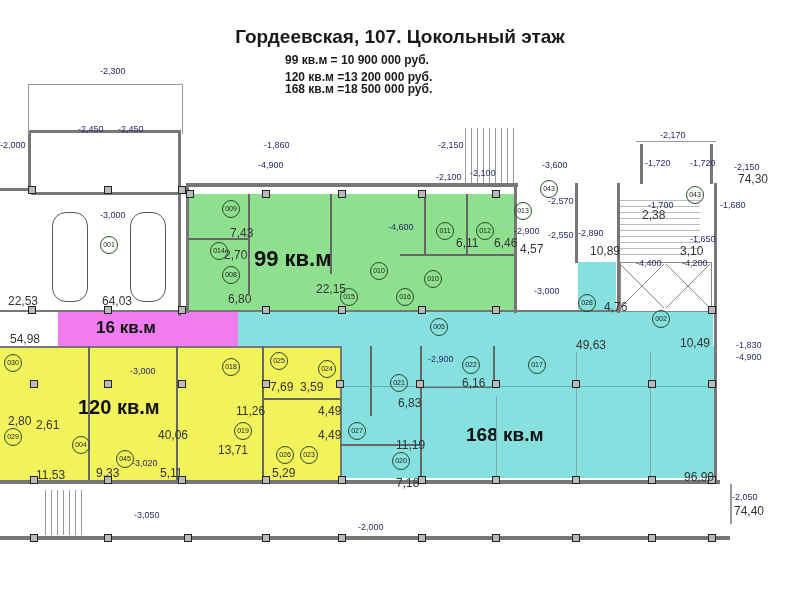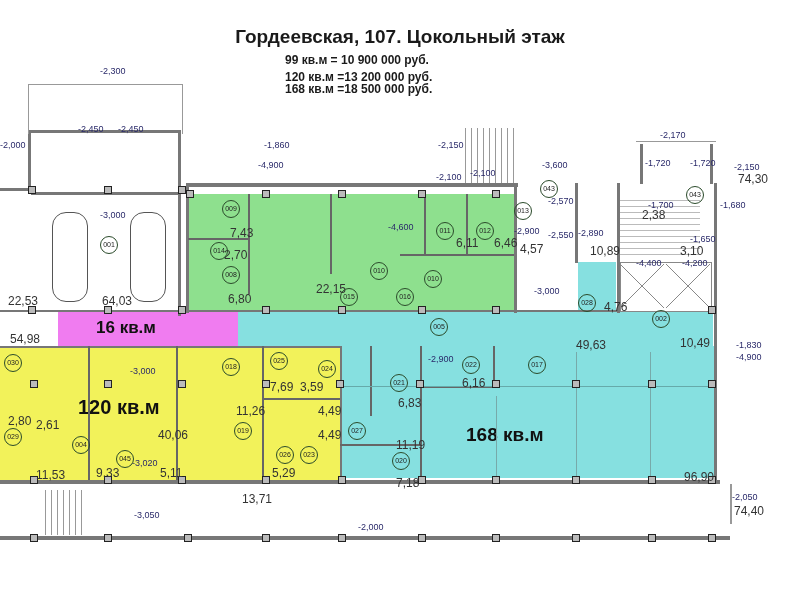--- a/index.html
+++ b/index.html
@@ -26,20 +26,21 @@
 
 <div class="plan">
 
   <div class="zone" style="left:188px;top:194px;width:326px;height:116px;background:#8ee08e;"></div>
   <div class="zone" style="left:58px;top:312px;width:180px;height:36px;background:#f07cf0;"></div>
   <div class="zone" style="left:238px;top:312px;width:475px;height:36px;background:#86e0e0;"></div>
   <div class="zone" style="left:340px;top:346px;width:374px;height:132px;background:#86e0e0;"></div>
   <div class="zone" style="left:578px;top:262px;width:38px;height:50px;background:#86e0e0;"></div>
   <div class="zone" style="left:0px;top:346px;width:340px;height:134px;background:#f2f25a;"></div>
 
+  <div class="zone-label" style="left:254px;top:246px;font-size:22px;">99 кв.м</div>
   <div class="zone-label" style="left:96px;top:318px;font-size:17px;">16 кв.м</div>
   <div class="zone-label" style="left:78px;top:396px;font-size:20px;">120 кв.м</div>
   <div class="zone-label" style="left:466px;top:424px;font-size:19px;">168 кв.м</div>
 
   <div class="wall" style="left:28px;top:130px;width:3px;height:62px;"></div>
   <div class="wall" style="left:30px;top:130px;width:150px;height:3px;"></div>
   <div class="wall" style="left:178px;top:130px;width:3px;height:186px;"></div>
   <div class="thin" style="left:28px;top:84px;width:155px;height:1px;"></div>
   <div class="thin" style="left:28px;top:84px;width:1px;height:50px;"></div>
   <div class="thin" style="left:182px;top:84px;width:1px;height:50px;"></div>
@@ -192,21 +193,21 @@
   <div class="area" style="left:36px;top:468px;">11,53</div>
   <div class="area" style="left:96px;top:466px;">9,33</div>
   <div class="area" style="left:160px;top:466px;">5,11</div>
   <div class="area" style="left:36px;top:418px;">2,61</div>
   <div class="area" style="left:8px;top:414px;">2,80</div>
   <div class="area" style="left:236px;top:404px;">11,26</div>
   <div class="area" style="left:270px;top:380px;">7,69</div>
   <div class="area" style="left:300px;top:380px;">3,59</div>
   <div class="area" style="left:318px;top:404px;">4,49</div>
   <div class="area" style="left:318px;top:428px;">4,49</div>
-  <div class="area" style="left:218px;top:492px;margin-left:24px;">13,71</div>
+  <div class="area" style="left:218px;top:443px;">13,71</div>
   <div class="area" style="left:272px;top:466px;">5,29</div>
   <div class="area" style="left:398px;top:396px;">6,83</div>
   <div class="area" style="left:462px;top:376px;">6,16</div>
   <div class="area" style="left:396px;top:438px;">11,19</div>
   <div class="area" style="left:396px;top:476px;">7,18</div>
   <div class="area" style="left:684px;top:470px;">96,90</div>
   <div class="area" style="left:738px;top:172px;">74,30</div>
   <div class="area" style="left:734px;top:504px;">74,40</div>
 
   <div class="room" style="left:100px;top:236px;">001</div>

